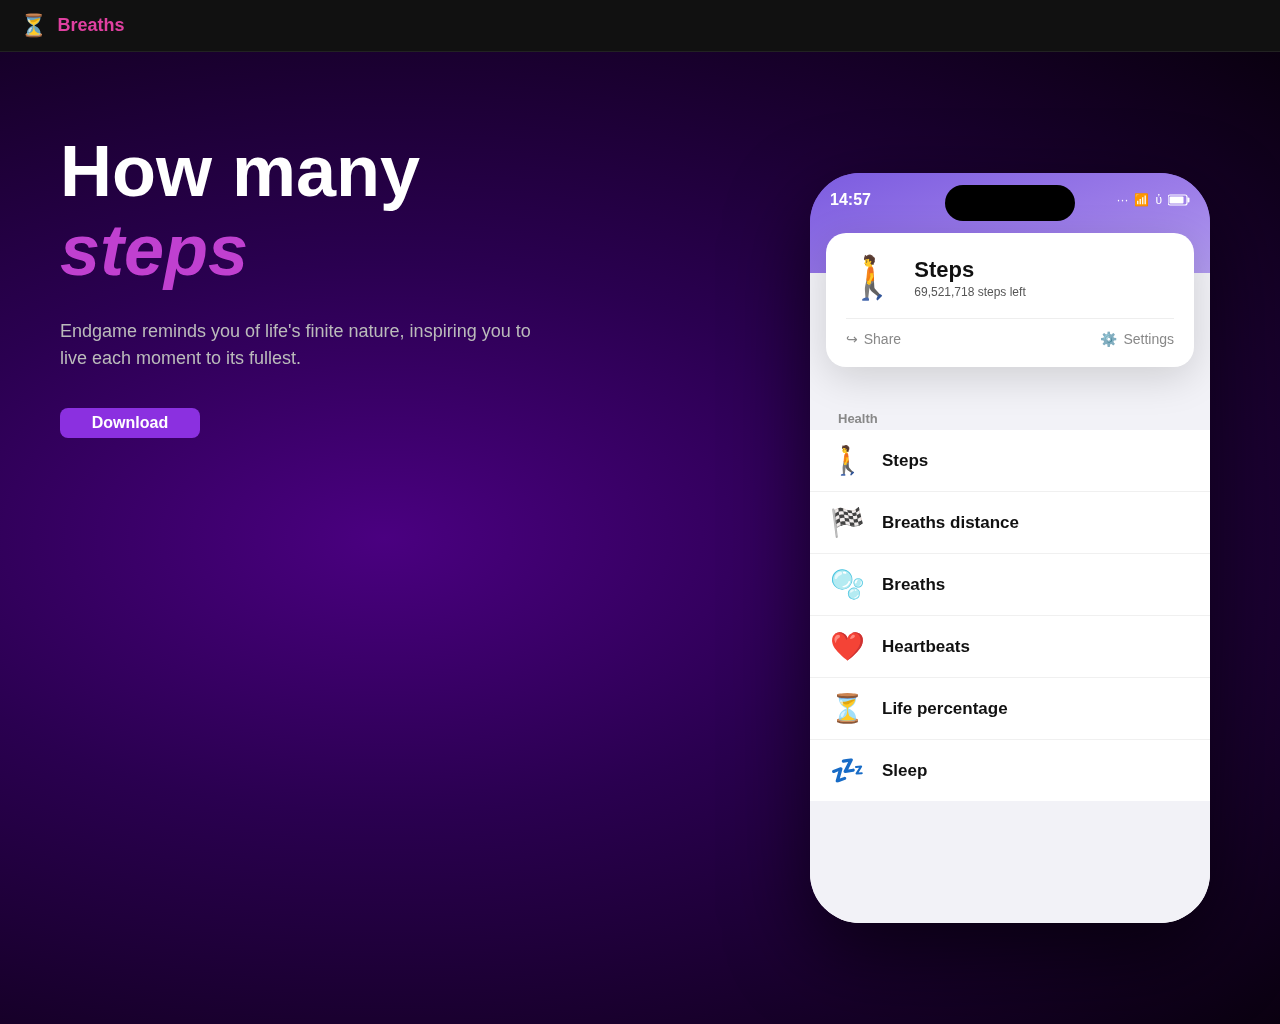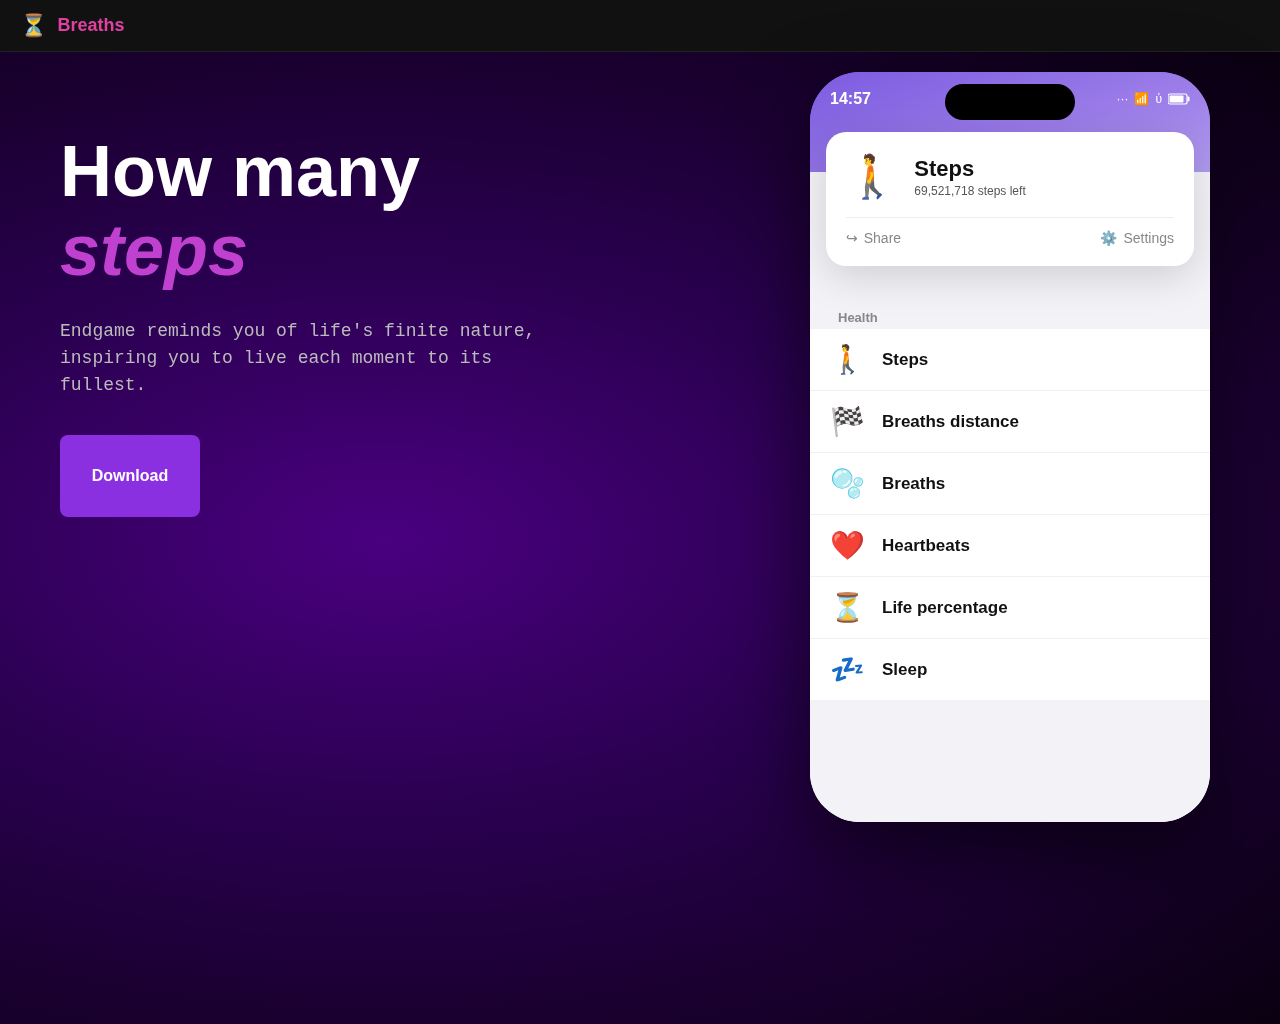--- a/index.html
+++ b/index.html
@@ -62,42 +62,42 @@
       color: #c040d0;
       font-style: italic;
     }
 
     #tagline {
       font-size: 18px;
       color: #bbb;
       margin-top: 20px;
       max-width: 480px;
       line-height: 1.5;
-      font-family: Liberation Mono, monospace;
     }
 
     #download-btn {
       margin-top: 36px;
       display: inline-block;
       width: 140px;
-      padding: 32px 28px;
+      padding: 6px 28px;
       background: #8b30e0;
       color: #fff;
       border: none;
       border-radius: 8px;
       font-size: 16px;
       font-weight: 600;
       cursor: pointer;
       text-align: center;
     }
 
     
     #right {
       width: 500px;
       display: flex;
+      align-items: center;
       justify-content: center;
       padding-right: 40px;
       padding-top: 20px;
     }
 
     #phone {
       width: 400px;
       height: 750px;
       background: linear-gradient(160deg, #7c5ce0 0%, #8b6ce0 30%, #fff 30%);
       border-radius: 50px;

